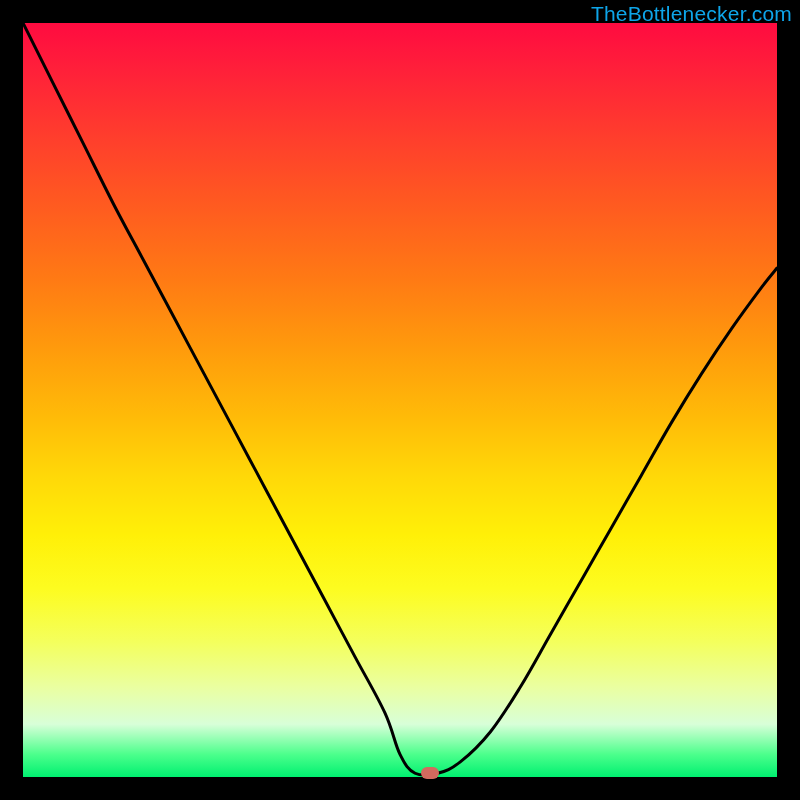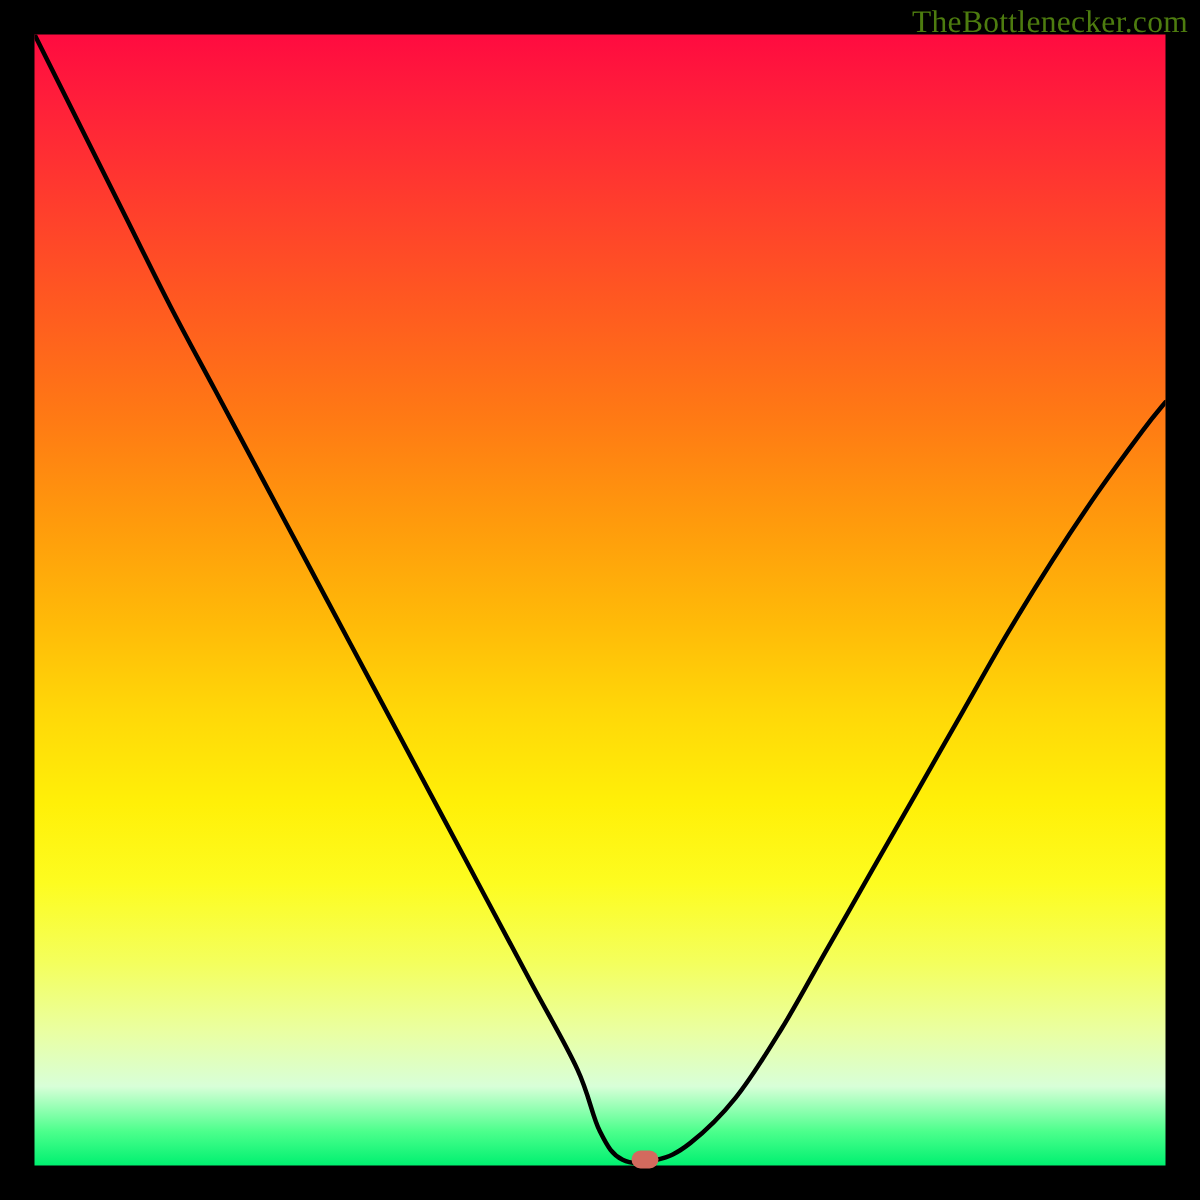--- a/index.html
+++ b/index.html
@@ -31,23 +31,23 @@
       #eaffa0 88%,
       #d8ffd8 93%,
       #4cff8c 97%,
       #00f070 100%
     );
   }
   .watermark {
     position: absolute;
     top: 2px;
     right: 8px;
-    font-family: Liberation Serif, serif;
+    font-family: Liberation Sans, sans-serif;
     font-size: 21px;
-    color: #4d7c0f;
+    color: #0ea5e9;
     letter-spacing: 0.2px;
     font-weight: 500;
   }
   svg.curve {
     position: absolute;
     left: 0;
     top: 0;
     width: 754px;
     height: 754px;
   }

